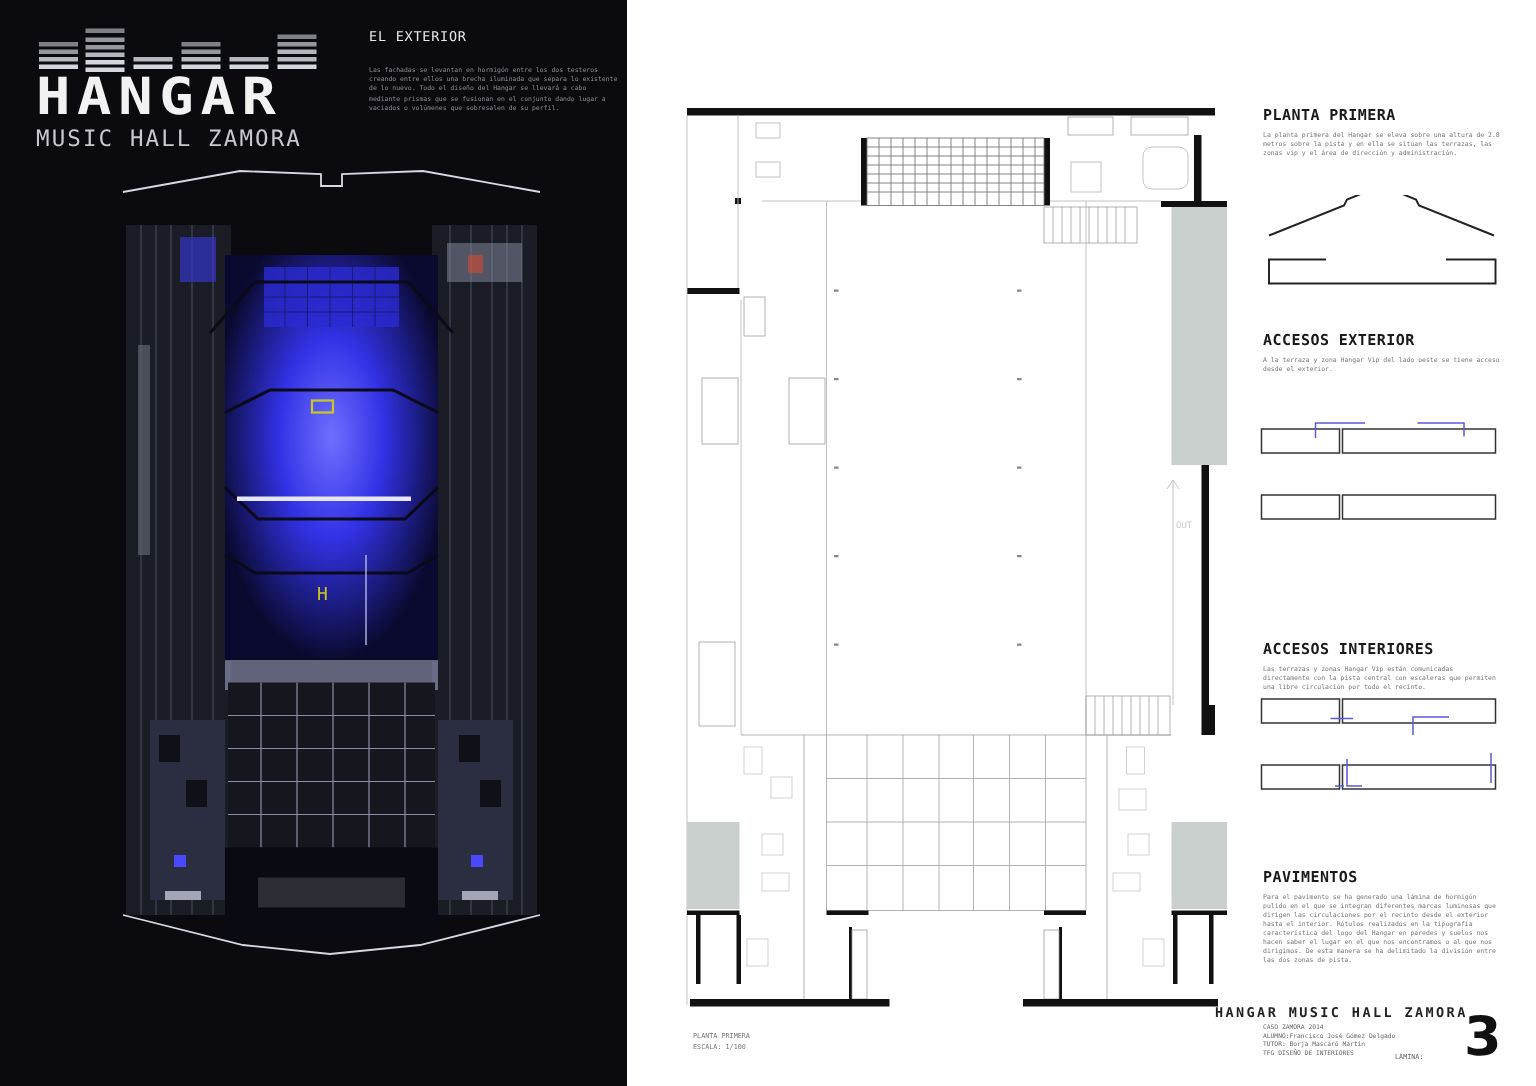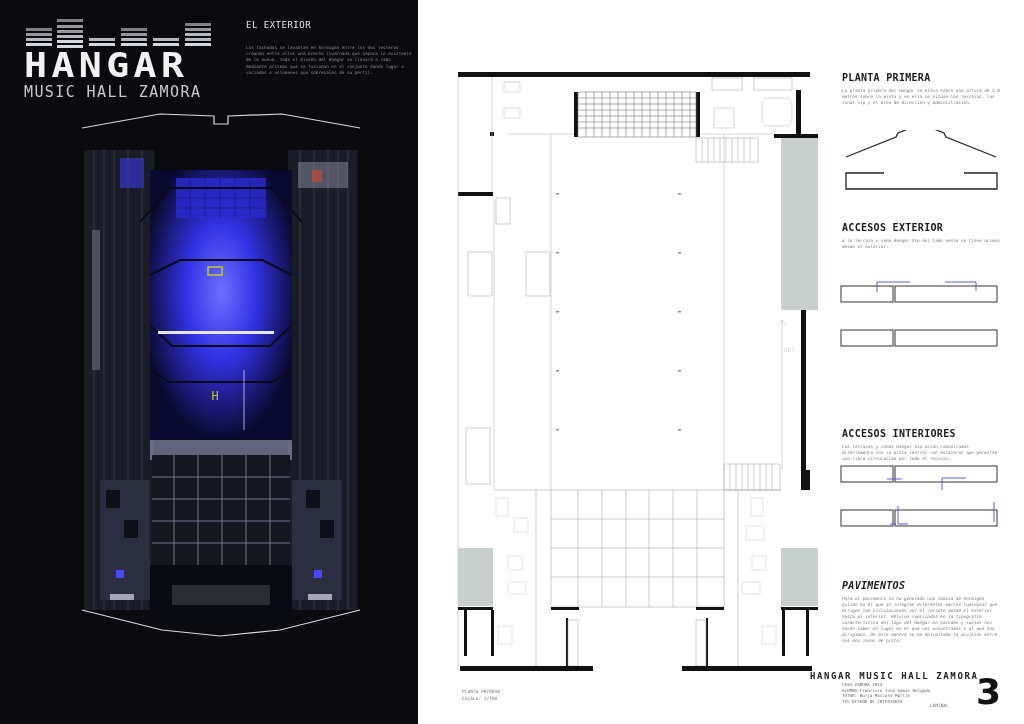--- a/index.html
+++ b/index.html
@@ -364,21 +364,21 @@
   <rect x="55" y="4" width="102" height="16" fill="none" stroke="#333" stroke-width="1"></rect>
   <line x1="47" y1="17" x2="62" y2="17" stroke="#5a5ad6" stroke-width="1"></line>
   <polyline points="102,28 102,16 126,16" fill="none" stroke="#5a5ad6" stroke-width="1"></polyline>
   <rect x="1" y="48" width="52" height="16" fill="none" stroke="#333" stroke-width="1"></rect>
   <rect x="55" y="48" width="102" height="16" fill="none" stroke="#333" stroke-width="1"></rect>
   <polyline points="58,44 58,62 68,62" fill="none" stroke="#5a5ad6" stroke-width="1"></polyline>
   <line x1="50" y1="62" x2="56" y2="62" stroke="#5a5ad6" stroke-width="1"></line>
   <line x1="154" y1="40" x2="154" y2="60" stroke="#5a5ad6" stroke-width="1"></line>
 </svg>
 
-<div class="side-section" style="top:580px;font-style:italic;">
+<div class="side-section" style="top:580px;">
   <div class="side-title">PAVIMENTOS</div>
   <div class="side-text">Para el pavimento se ha generado una lámina de hormigón pulido en el que se integran diferentes marcas luminosas que dirigen las circulaciones por el recinto desde el exterior hasta el interior. Rótulos realizados en la tipografía característica del logo del Hangar en paredes y suelos nos hacen saber el lugar en el que nos encontramos o al que nos dirigimos. De esta manera se ha delimitado la división entre las dos zonas de pista.</div>
 </div>
 
 <div class="footer-title">HANGAR MUSIC HALL ZAMORA</div>
 <div class="footer-lines">
   <div>CASO ZAMORA 2014</div>
   <div>ALUMNO:Francisco José Gómez Delgado</div>
   <div>TUTOR: Borja Mascaró Martín</div>
   <div>TFG DISEÑO DE INTERIORES</div>

